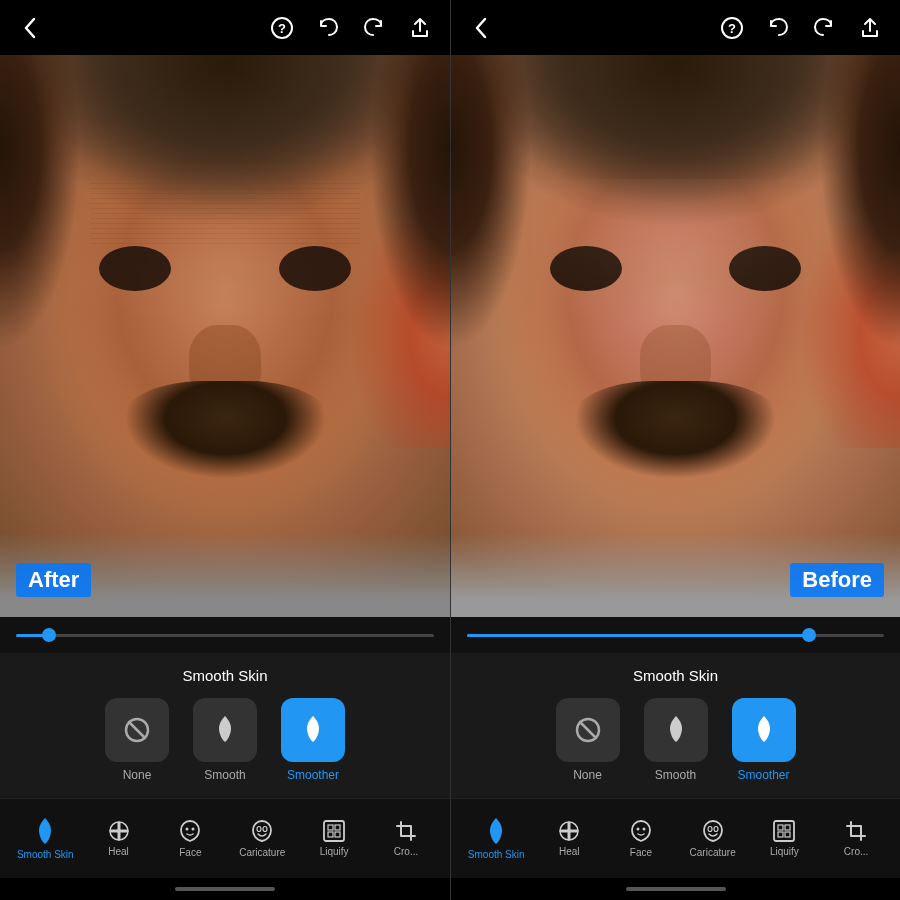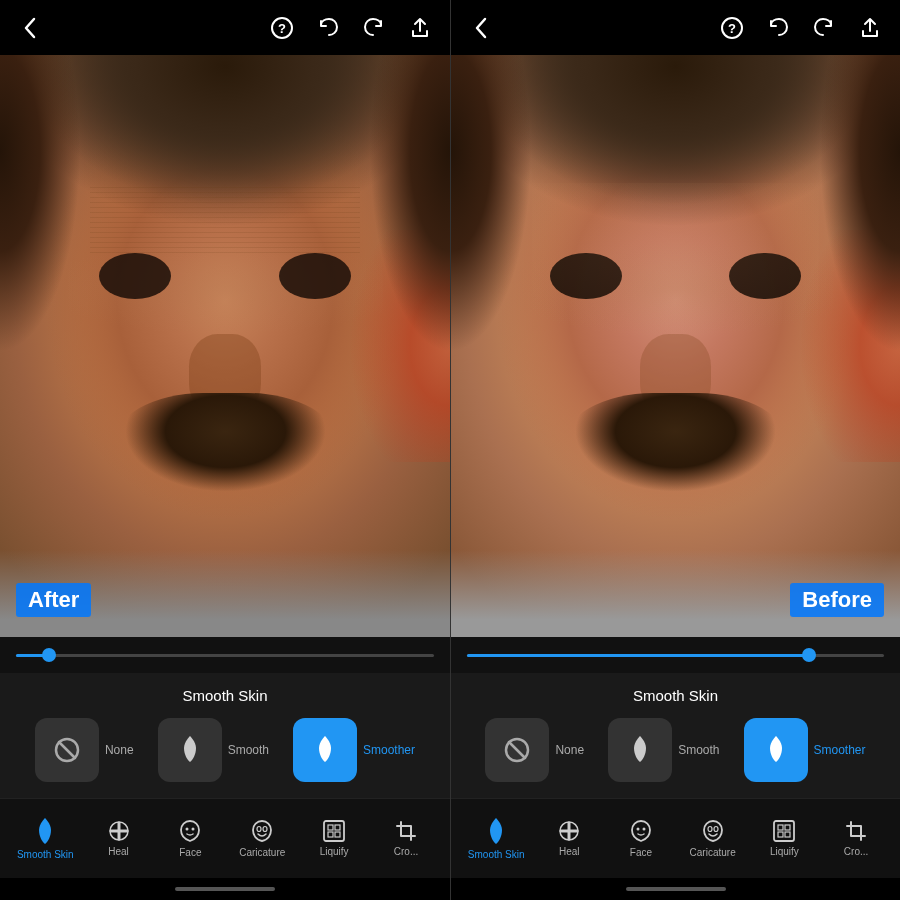--- a/index.html
+++ b/index.html
@@ -182,21 +182,21 @@
 
     .options-buttons {
       display: flex;
       justify-content: center;
       gap: 24px;
       margin-bottom: 6px;
     }
 
     .option-btn {
       display: flex;
-      flex-direction: row;
+      flex-direction: column;
       align-items: center;
       gap: 6px;
       cursor: pointer;
     }
 
     .option-icon-box {
       width: 64px;
       height: 64px;
       border-radius: 12px;
       background: #333;

